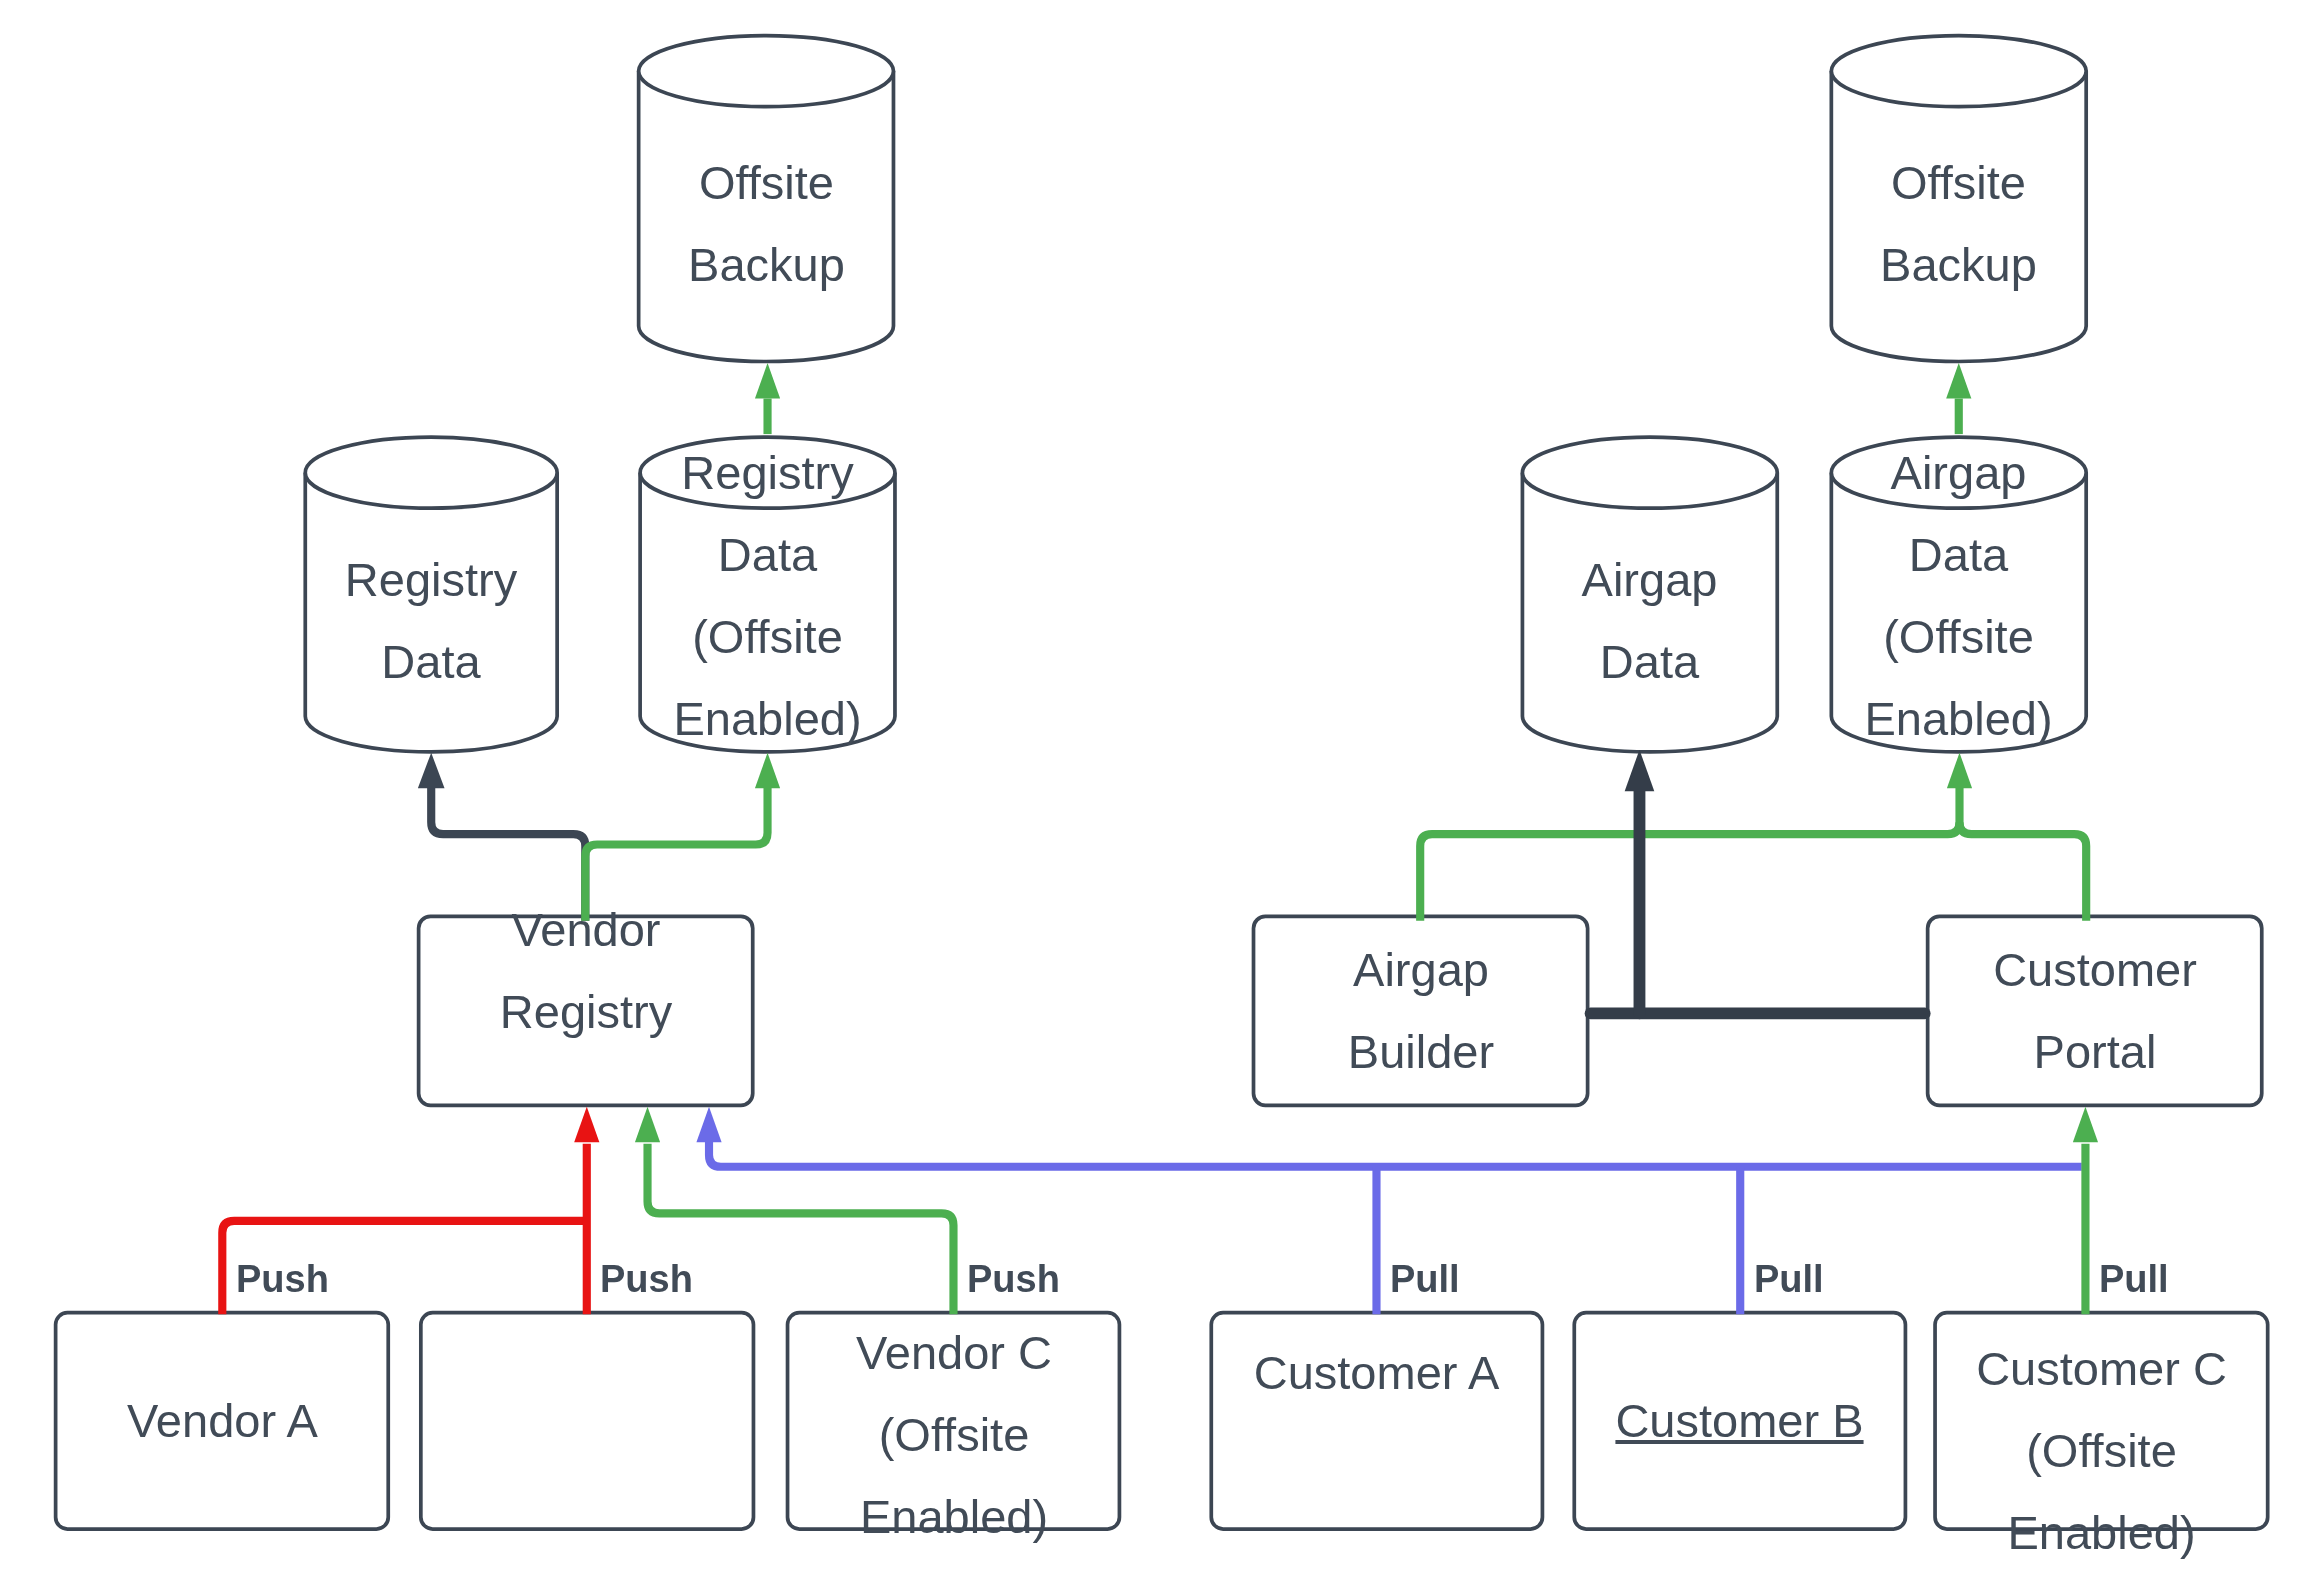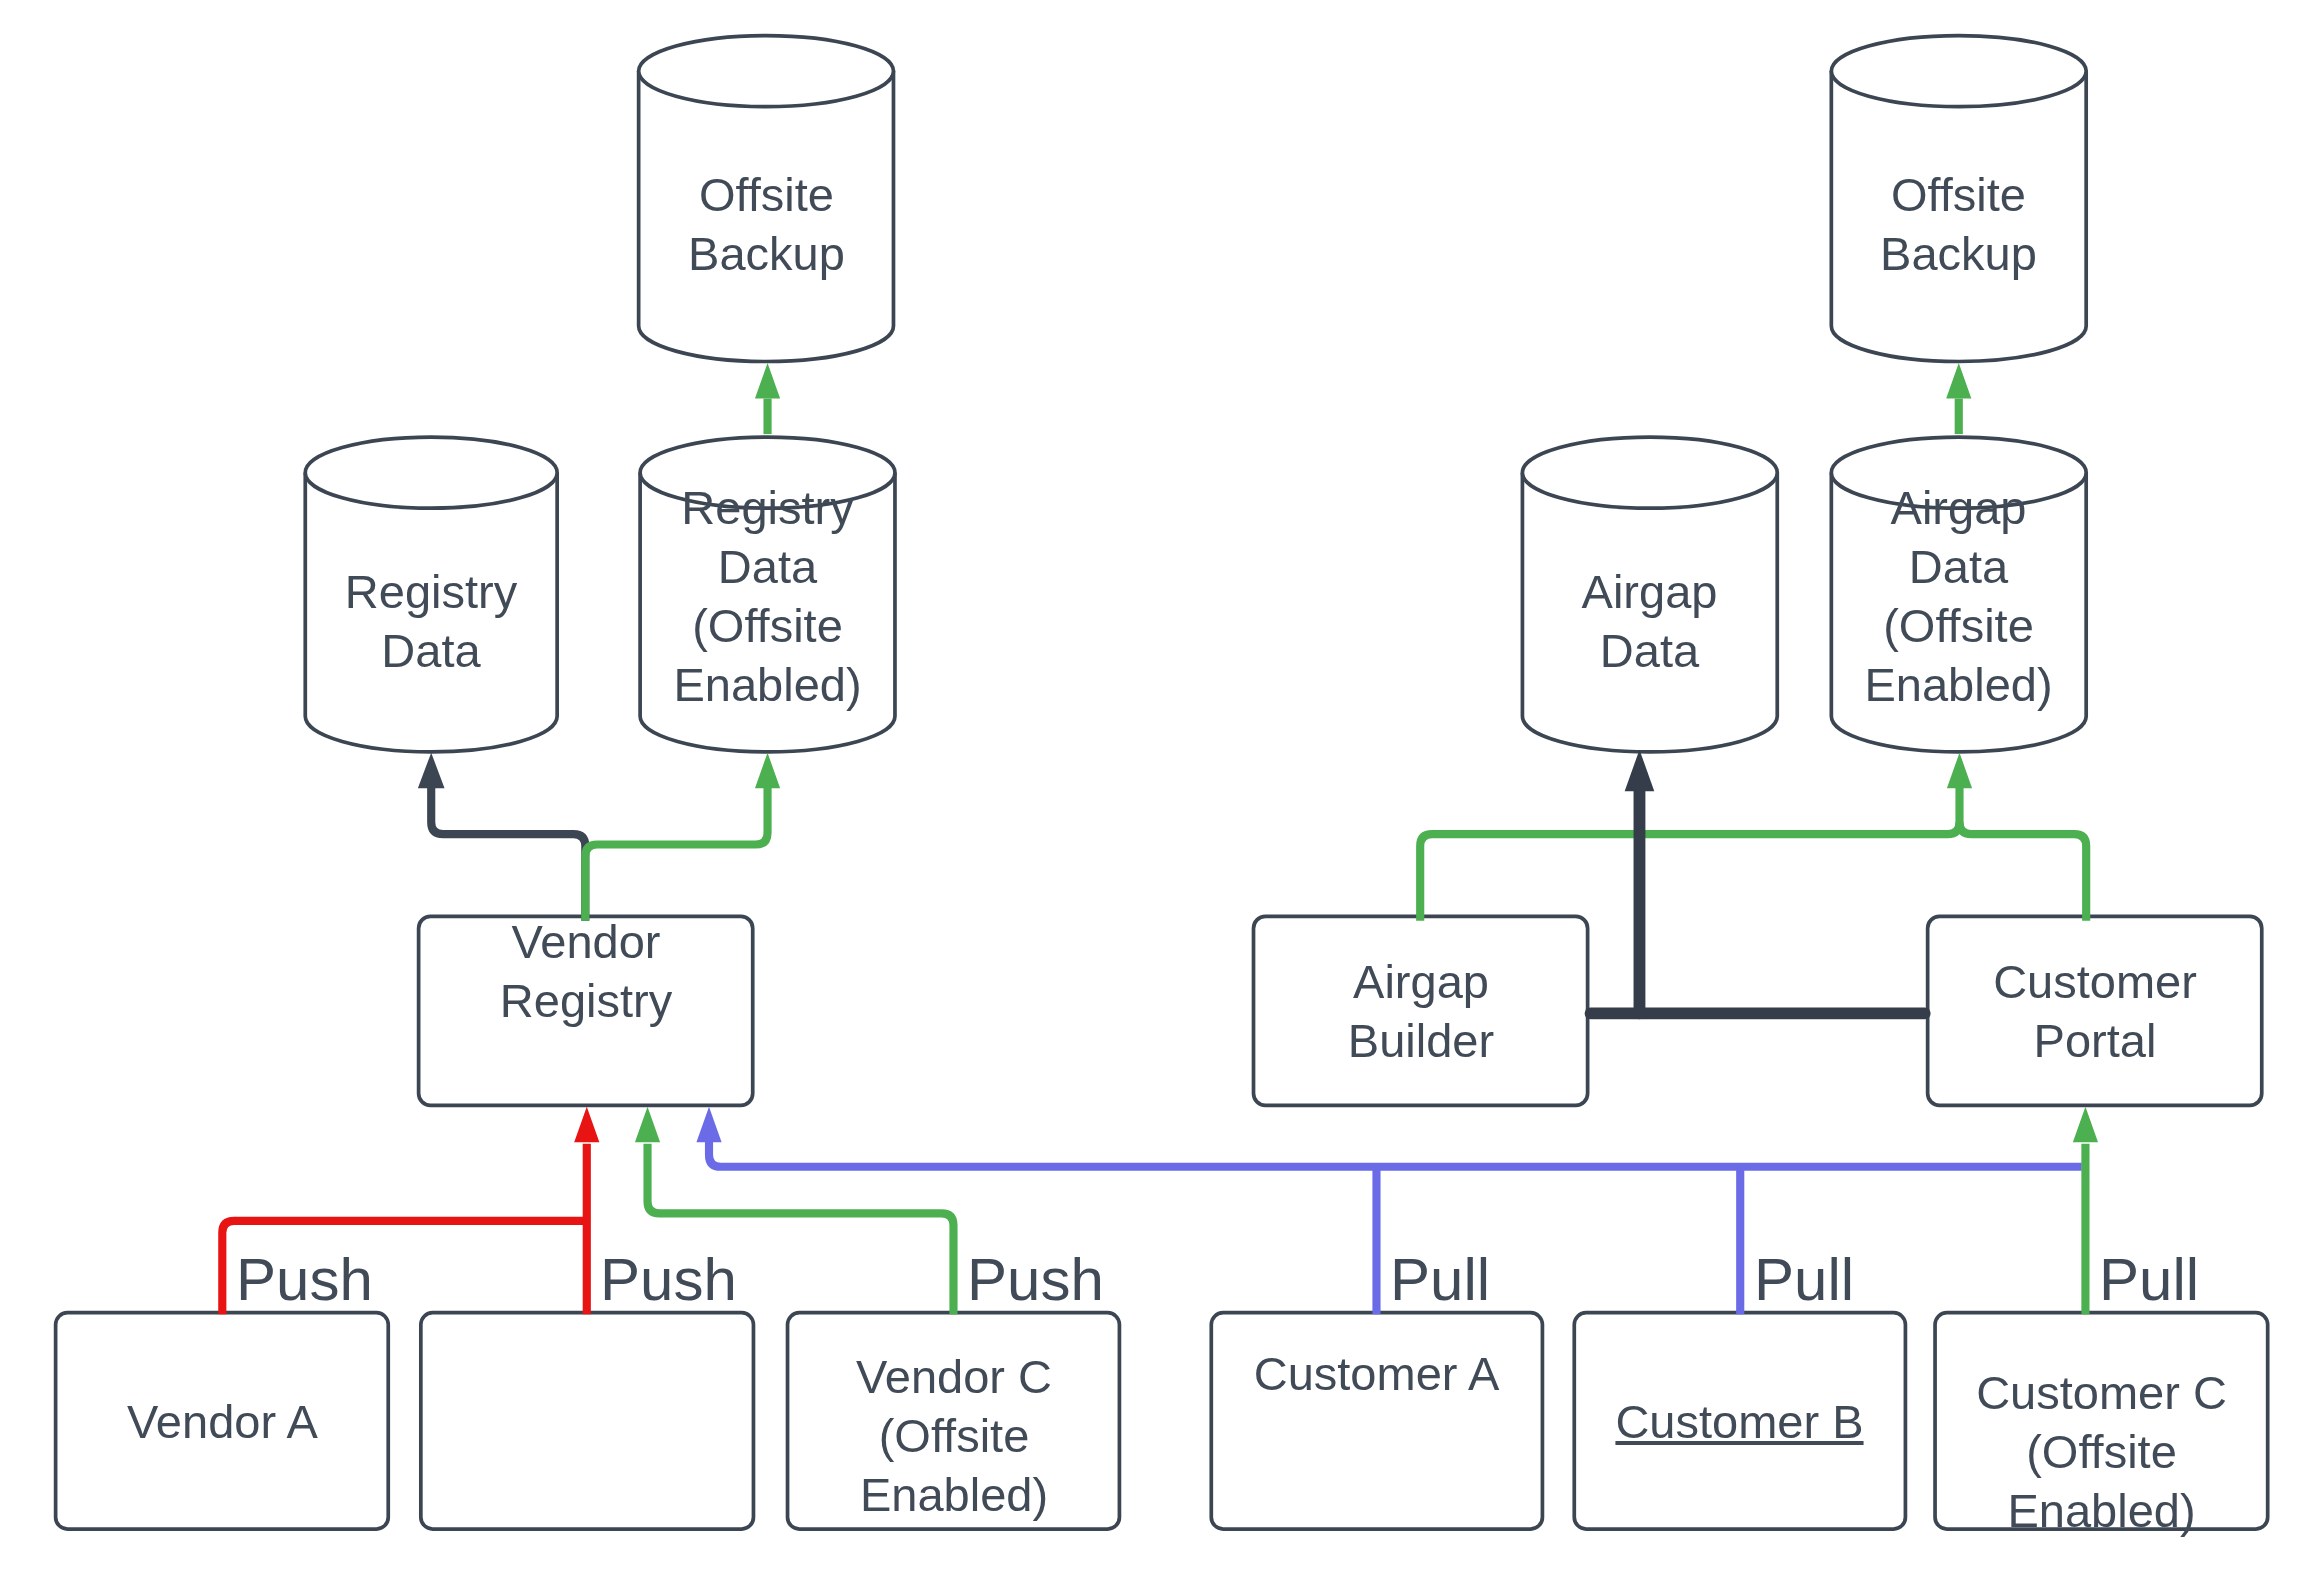--- a/index.html
+++ b/index.html
@@ -18,29 +18,30 @@
     background:var(--bg);
     font-family:"Liberation Sans", sans-serif;
     overflow:hidden;
   }
   .layer{position:absolute;left:0;top:0;}
   .lbl{
     position:absolute;
     display:flex;align-items:center;justify-content:center;
     text-align:center;
     white-space:pre-line;
-    font-size:47px;line-height:59px;
+    font-size:47px;line-height:82px;
     color:var(--text);
   }
   .edge-lbl{
     position:absolute;
     display:flex;align-items:center;justify-content:flex-start;
-    font-size:60px;line-height:59px;
+    font-size:38px;line-height:59px;
     color:var(--text);
     white-space:pre;
+    font-weight:bold;
   }
   .shape{fill:#fff;stroke:var(--stroke);stroke-width:5px;}
   .conn{fill:none;stroke-width:11px;}
   .conn-dark{stroke:var(--stroke);}
   .conn-red{stroke:var(--red);}
   .conn-green{stroke:var(--green);}
   .conn-blue{stroke:var(--blue);}
   .conn-thick{fill:none;stroke:var(--thick);stroke-width:16px;stroke-linecap:round;}
   .ah-dark{fill:var(--stroke);stroke:none;}
   .ah-thick{fill:var(--thick);stroke:none;}

